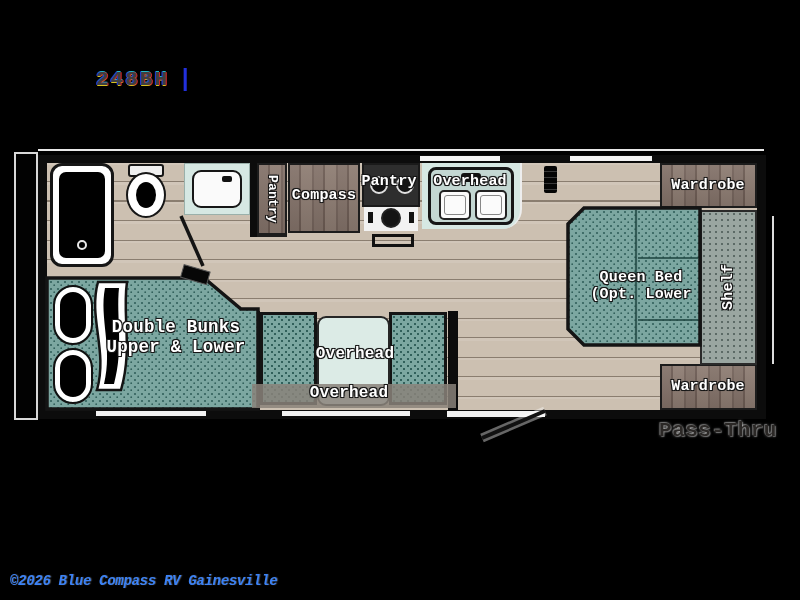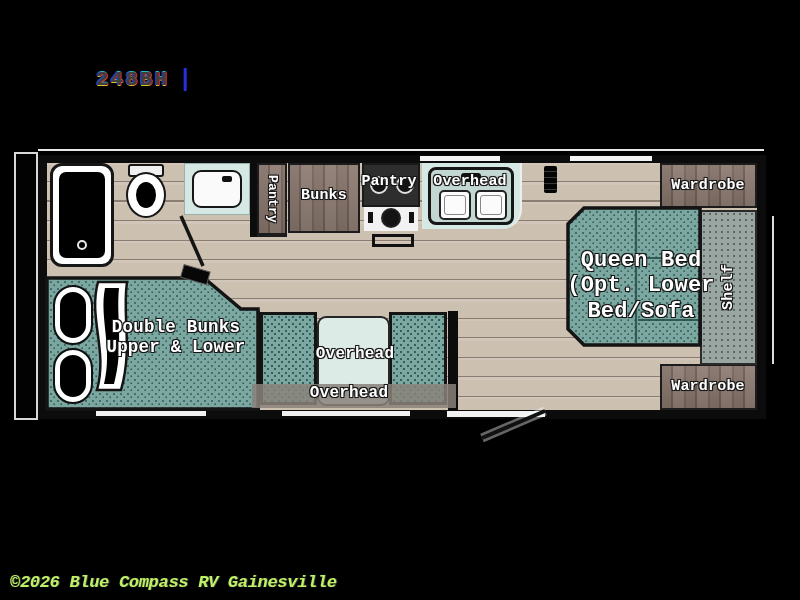--- a/index.html
+++ b/index.html
@@ -74,22 +74,22 @@
 
   
   .lbl{position:absolute;transform:translate(-50%,-50%);color:#fff;font-weight:bold;white-space:nowrap;
     text-align:center;letter-spacing:.2px;line-height:1.15;
     text-shadow:-1px -1px 0 #161616,1px -1px 0 #161616,-1px 1px 0 #161616,1px 1px 0 #161616,0 0 2px #161616;}
   .vert{writing-mode:vertical-rl;}
   .vert-flip{writing-mode:vertical-rl;transform:translate(-50%,-50%) rotate(180deg);}
   .pass-thru{position:absolute;left:718px;top:430px;transform:translate(-50%,-50%);
     font-size:21px;font-weight:bold;color:#2b2826;letter-spacing:.5px;white-space:nowrap;
     text-shadow:0 0 3px rgba(255,255,255,.5),1px 1px 1px rgba(255,255,255,.35),-1px -1px 1px rgba(255,255,255,.35);}
-  .copyright{position:absolute;left:10px;top:573px;font-size:17px;font-weight:bold;font-style:italic;
-    color:#bef264;letter-spacing:-.3px;text-shadow:1px 0 1px rgba(120,120,120,.6);white-space:nowrap;}
+  .copyright{position:absolute;left:10px;top:573px;font-size:14px;font-weight:bold;font-style:italic;
+    color:#3b82f6;letter-spacing:-.3px;text-shadow:1px 0 1px rgba(120,120,120,.6);white-space:nowrap;}
   svg.layer{position:absolute;left:0;top:0;pointer-events:none;}
 </style>
 </head>
 <body>
 
 <div id="stage">
 
   <div class="title-row">
     <span class="model">248BH</span>
     <span class="sep">|</span>
@@ -175,32 +175,32 @@
     </g>
     <line x1="545" y1="411" x2="482" y2="438" stroke="rgba(255,255,255,0.4)" stroke-width="9"></line>
     <line x1="545" y1="411" x2="482" y2="438" stroke="#111111" stroke-width="4"></line>
   </svg>
 
   <div class="abs pillow" style="left:55px;top:287px;width:36px;height:56px;"></div>
   <div class="abs pillow" style="left:55px;top:350px;width:36px;height:52px;"></div>
   <div class="abs gray-band"></div>
 
   <div class="lbl vert" style="left:272px;top:199px;font-size:13px;">Pantry</div>
-  <div class="lbl" style="left:324px;top:196px;font-size:15px;">Bunks</div>
+  <div class="lbl" style="left:324px;top:196px;font-size:15px;">Compass</div>
   <div class="lbl" style="left:389px;top:182px;font-size:15px;">Pantry</div>
   <div class="lbl" style="left:470px;top:182px;font-size:15px;">Overhead</div>
   <div class="lbl" style="left:708px;top:186px;font-size:15px;">Wardrobe</div>
   <div class="lbl" style="left:708px;top:387px;font-size:15px;">Wardrobe</div>
-  <div class="lbl" style="left:641px;top:286px;font-size:22px;">
+  <div class="lbl" style="left:641px;top:286px;font-size:15px;">
     <span style="display:block;">Queen Bed</span>
     <span style="display:block;">(Opt. Lower</span>
-    <span style="display:block;">Bed/Sofa</span>
   </div>
   <div class="lbl vert-flip" style="left:729px;top:287px;font-size:15px;">Shelf</div>
   <div class="lbl" style="left:176px;top:337px;font-size:17.5px;">
     <span style="display:block;">Double Bunks</span>
     <span style="display:block;">Upper &amp; Lower</span>
   </div>
   <div class="lbl" style="left:355px;top:354px;font-size:16px;">Overhead</div>
   <div class="lbl" style="left:349px;top:393px;font-size:16px;">Overhead</div>
+  <div class="pass-thru">Pass-Thru</div>
 
   <div class="copyright">©2026 Blue Compass RV Gainesville</div>
 </div>
 
 </body></html>

